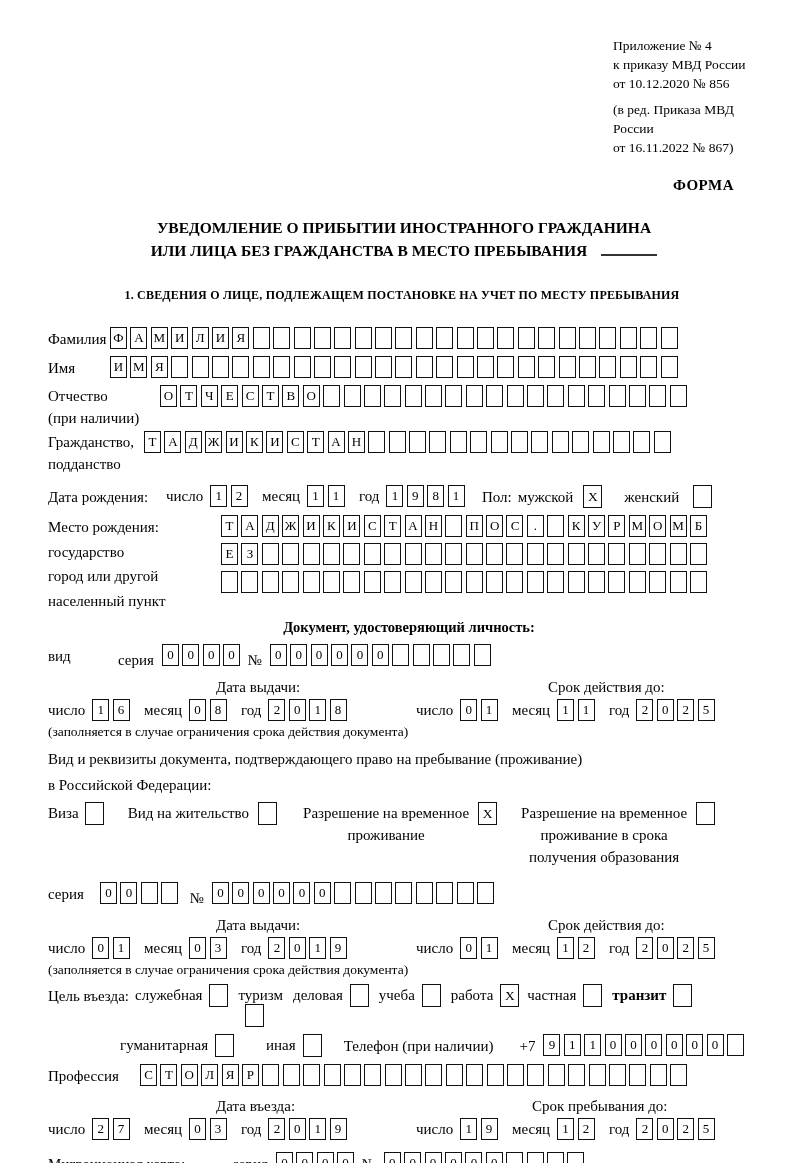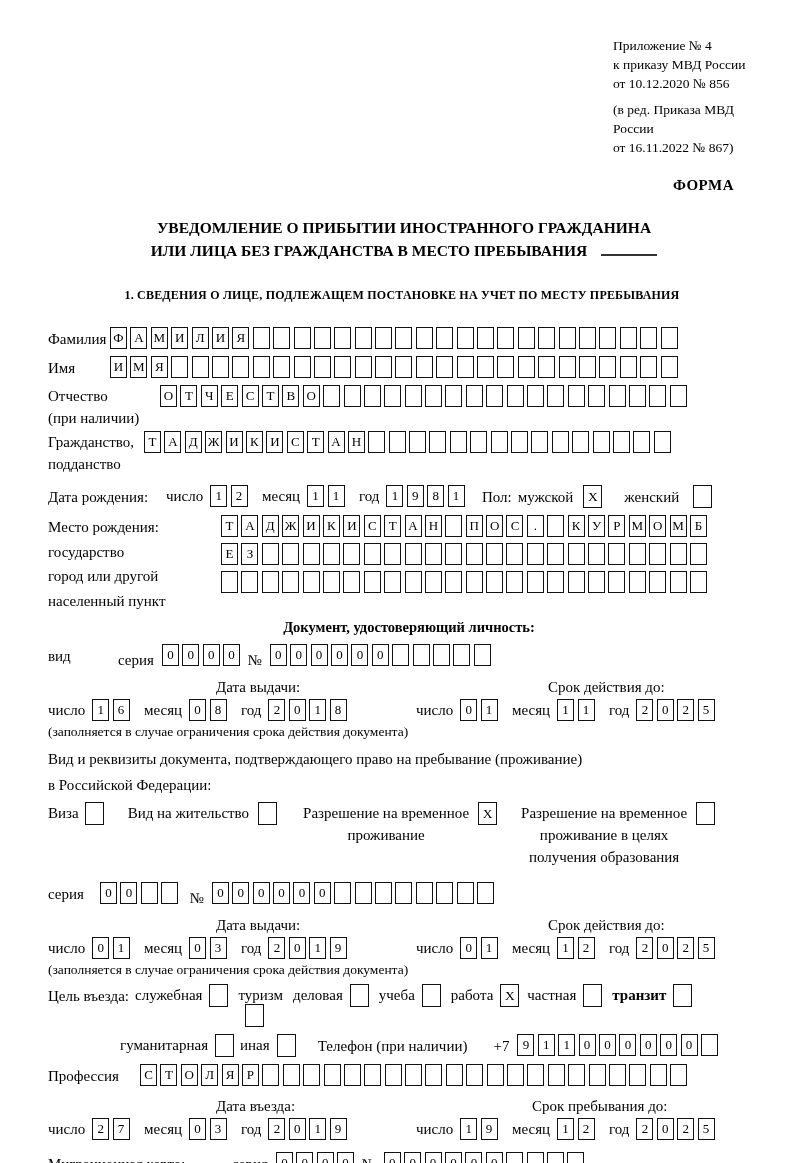--- a/index.html
+++ b/index.html
@@ -168,21 +168,21 @@
     <div class="opt" style="margin-left:26px;">
       <span class="optlab">
         <span>Разрешение на временное</span><br>
         <span>проживание</span>
       </span>
       <span class="chk">X</span>
     </div>
     <div class="opt" style="margin-left:24px;">
       <span class="optlab">
         <span>Разрешение на временное</span><br>
-        <span>проживание в целях</span><br>
+        <span>проживание в срока</span><br>
         <span>получения образования</span>
       </span>
       <span class="chk"></span>
     </div>
   </div>
 
   <div class="frow" style="margin-top:14px;">
     <span class="lbl" style="width:52px;">серия</span>
     <span class="boxrow"><span class="cbox">0</span><span class="cbox">0</span><span class="cbox"></span><span class="cbox"></span></span>
     <span class="lbl" style="margin:4px 8px 0 8px;">№</span>
@@ -228,21 +228,21 @@
         <span class="clab">транзит</span>
         <span class="chk"></span>
       </span>
   </div>
 
   <div class="frow" style="margin-top:6px; padding-left:72px;">
     <span class="copt">
         <span class="clab">гуманитарная</span>
         <span class="chk"></span>
       </span>
-    <span class="copt" style="margin-left:6px;">
+    <span class="copt" style="margin-left:32px;">
         <span class="clab">иная</span>
         <span class="chk"></span>
       </span>
     <span class="lbl" style="margin-left:22px;">Телефон (при наличии)</span>
     <span class="lbl" style="margin-left:26px; margin-right:8px;">+7</span>
     <span class="boxrow"><span class="cbox">9</span><span class="cbox">1</span><span class="cbox">1</span><span class="cbox">0</span><span class="cbox">0</span><span class="cbox">0</span><span class="cbox">0</span><span class="cbox">0</span><span class="cbox">0</span><span class="cbox"></span></span>
   </div>
 
   <div class="frow" style="margin-top:6px;">
     <span class="lbl" style="width:92px;">Профессия</span>

